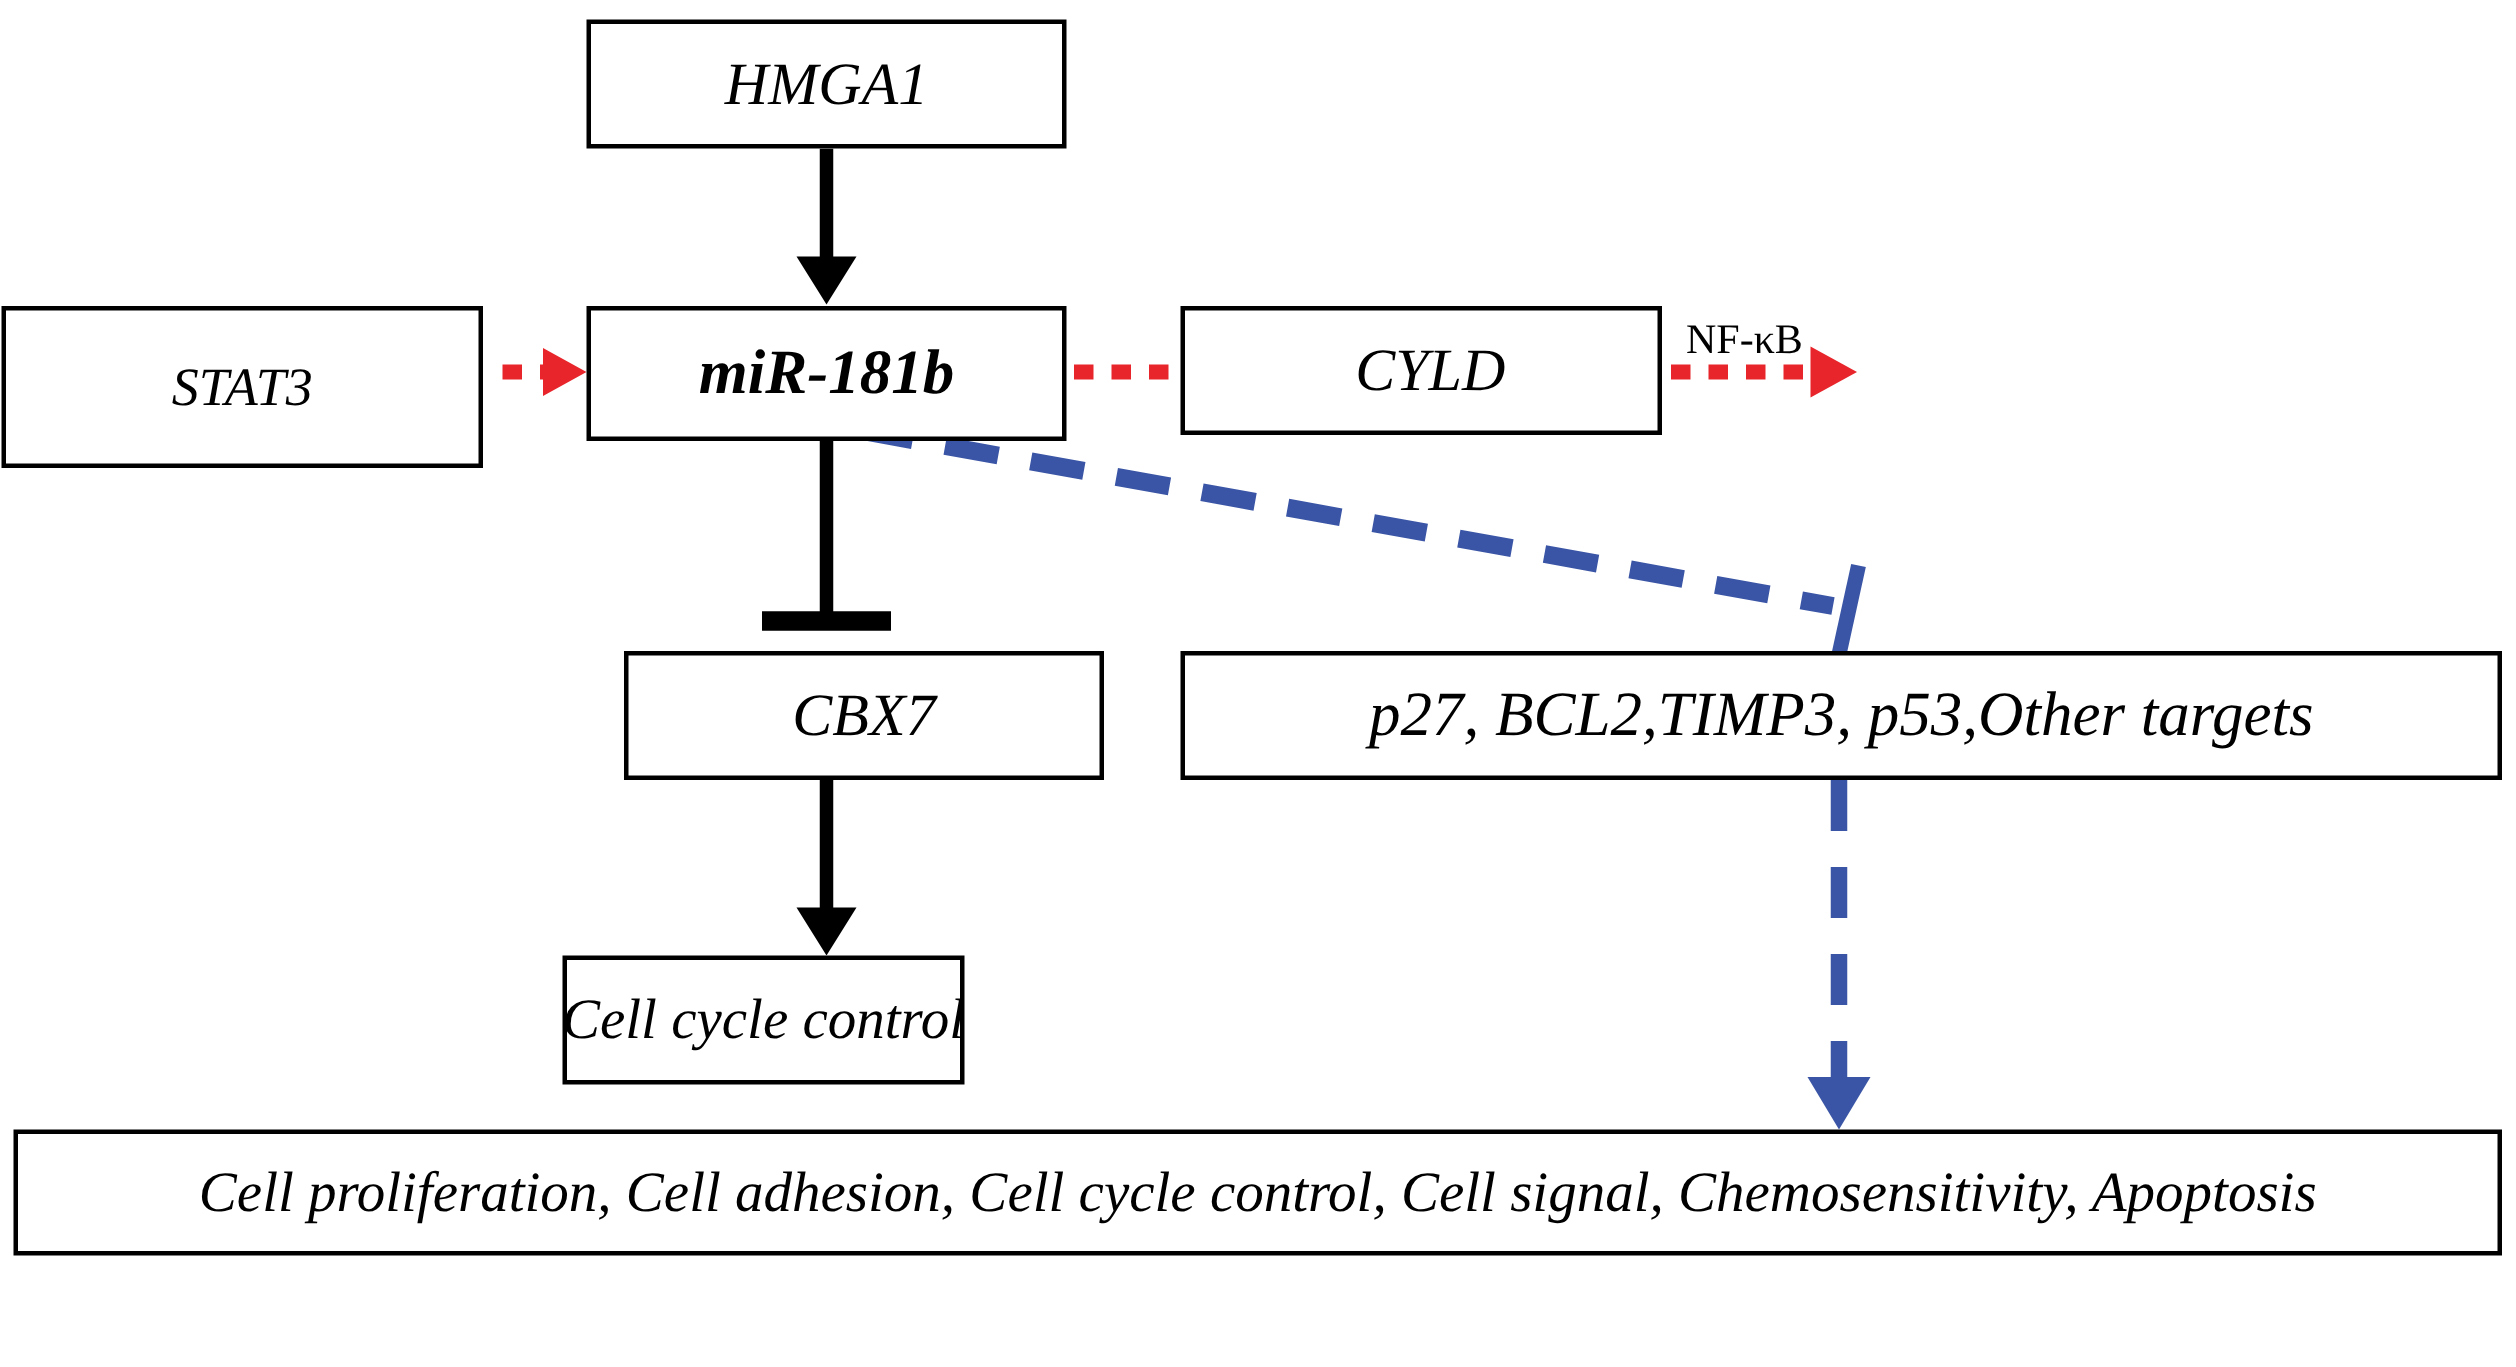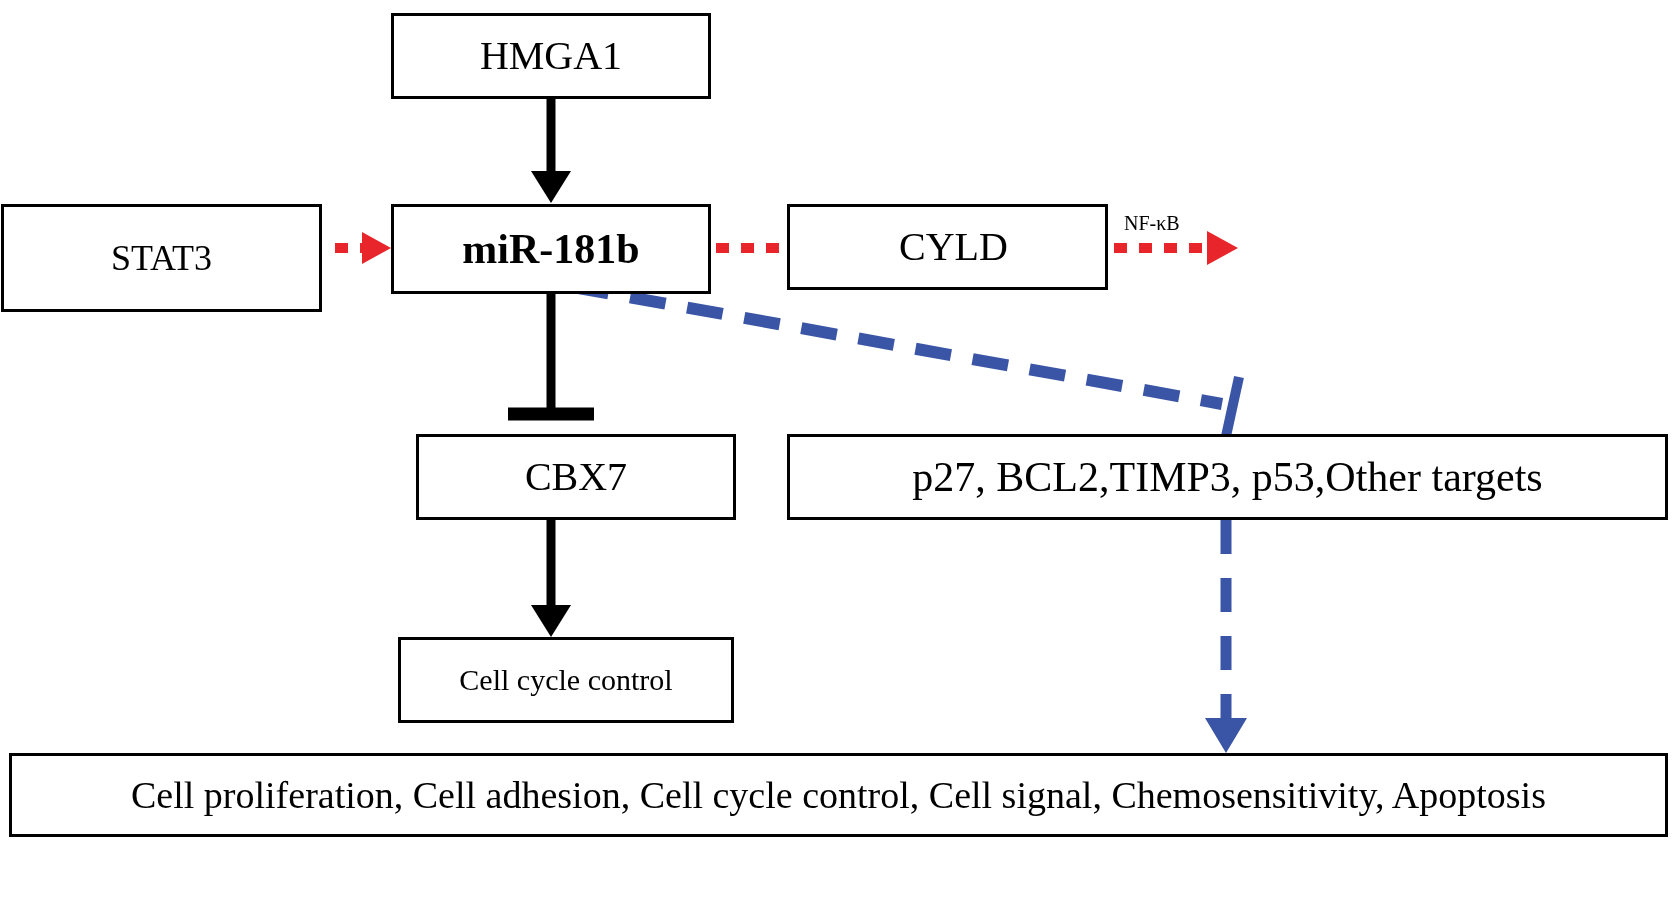--- a/index.html
+++ b/index.html
@@ -35,39 +35,40 @@
     align-items: center;
     justify-content: center;
     font-family: "Liberation Serif", "DejaVu Serif", serif;
     color: #000000;
     line-height: 1;
     white-space: nowrap;
   }
   .node-label {
     display: block;
     text-align: left;
+    font-style: italic;
   }
   .edge-label {
     position: absolute;
     font-family: "Liberation Serif", "DejaVu Serif", serif;
     color: #000000;
     white-space: nowrap;
     line-height: 1;
   }
   
   #node-hmga1 { left: 391px; top: 13px; width: 320px; height: 86px; font-size: 40px; }
   #node-stat3 { left: 1px; top: 204px; width: 321px; height: 108px; font-size: 36px; }
   #node-mir181b { left: 391px; top: 204px; width: 320px; height: 90px; font-size: 42px; font-weight: bold; }
   #node-cyld { left: 787px; top: 204px; width: 321px; height: 86px; font-size: 40px; padding-left: 12px; }
   #node-inflammation { left: 1238px; top: 204px; width: 430px; height: 86px; font-size: 40px; }
   #node-cbx7 { left: 391px; top: 434px; width: 320px; height: 86px; font-size: 40px; margin-left: 25px; }
   #node-targets { left: 787px; top: 434px; width: 881px; height: 86px; font-size: 42px; }
-  #node-cellcycle { left: 398px; top: 637px; width: 336px; height: 86px; font-size: 30px; }
+  #node-cellcycle { left: 375px; top: 637px; width: 268px; height: 86px; font-size: 38px; }
   #node-outcomes { left: 9px; top: 753px; width: 1659px; height: 84px; font-size: 38px; }
-  #label-nfkb { left: 1124px; top: 213px; font-size: 20px; }
+  #label-nfkb { left: 1124px; top: 213px; font-size: 28px; }
 </style>
 </head>
 <body>
 
 <div id="diagram-root">
 
   <svg class="layer" viewBox="0 0 1677 911" preserveAspectRatio="none">
 
     <g>
       <line x1="551" y1="99" x2="551" y2="178" stroke="#000000" stroke-width="9"></line>

